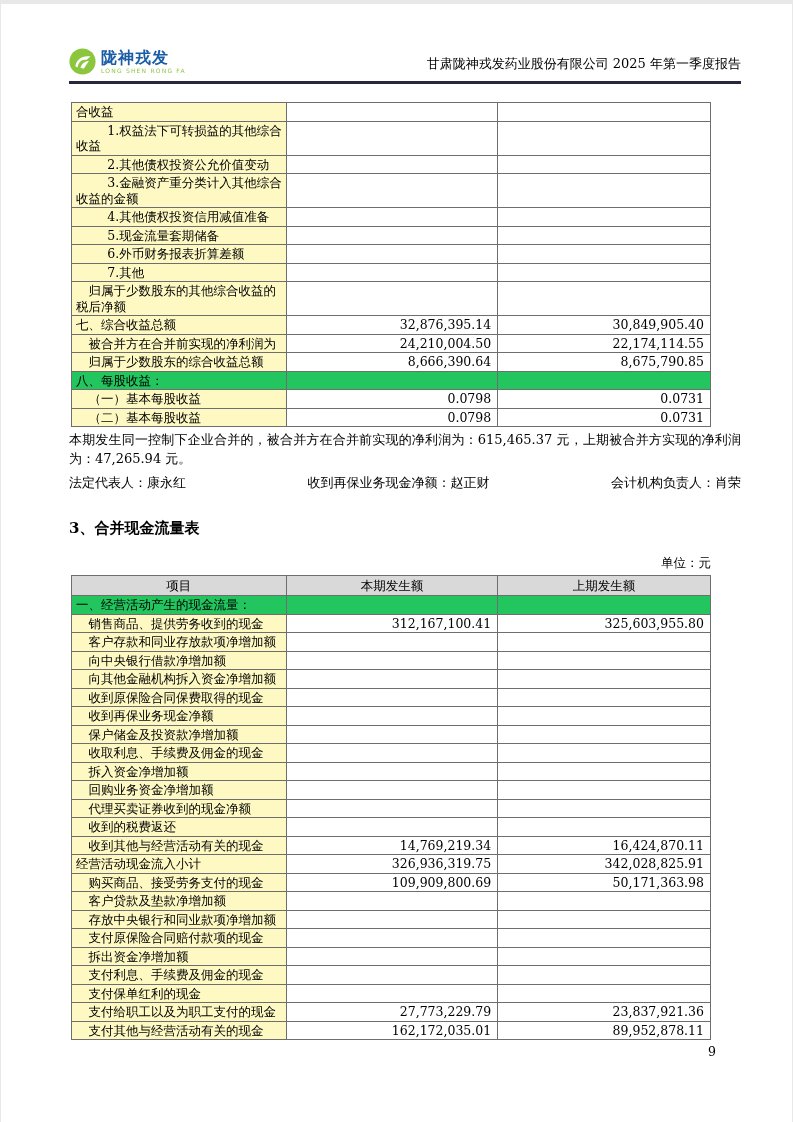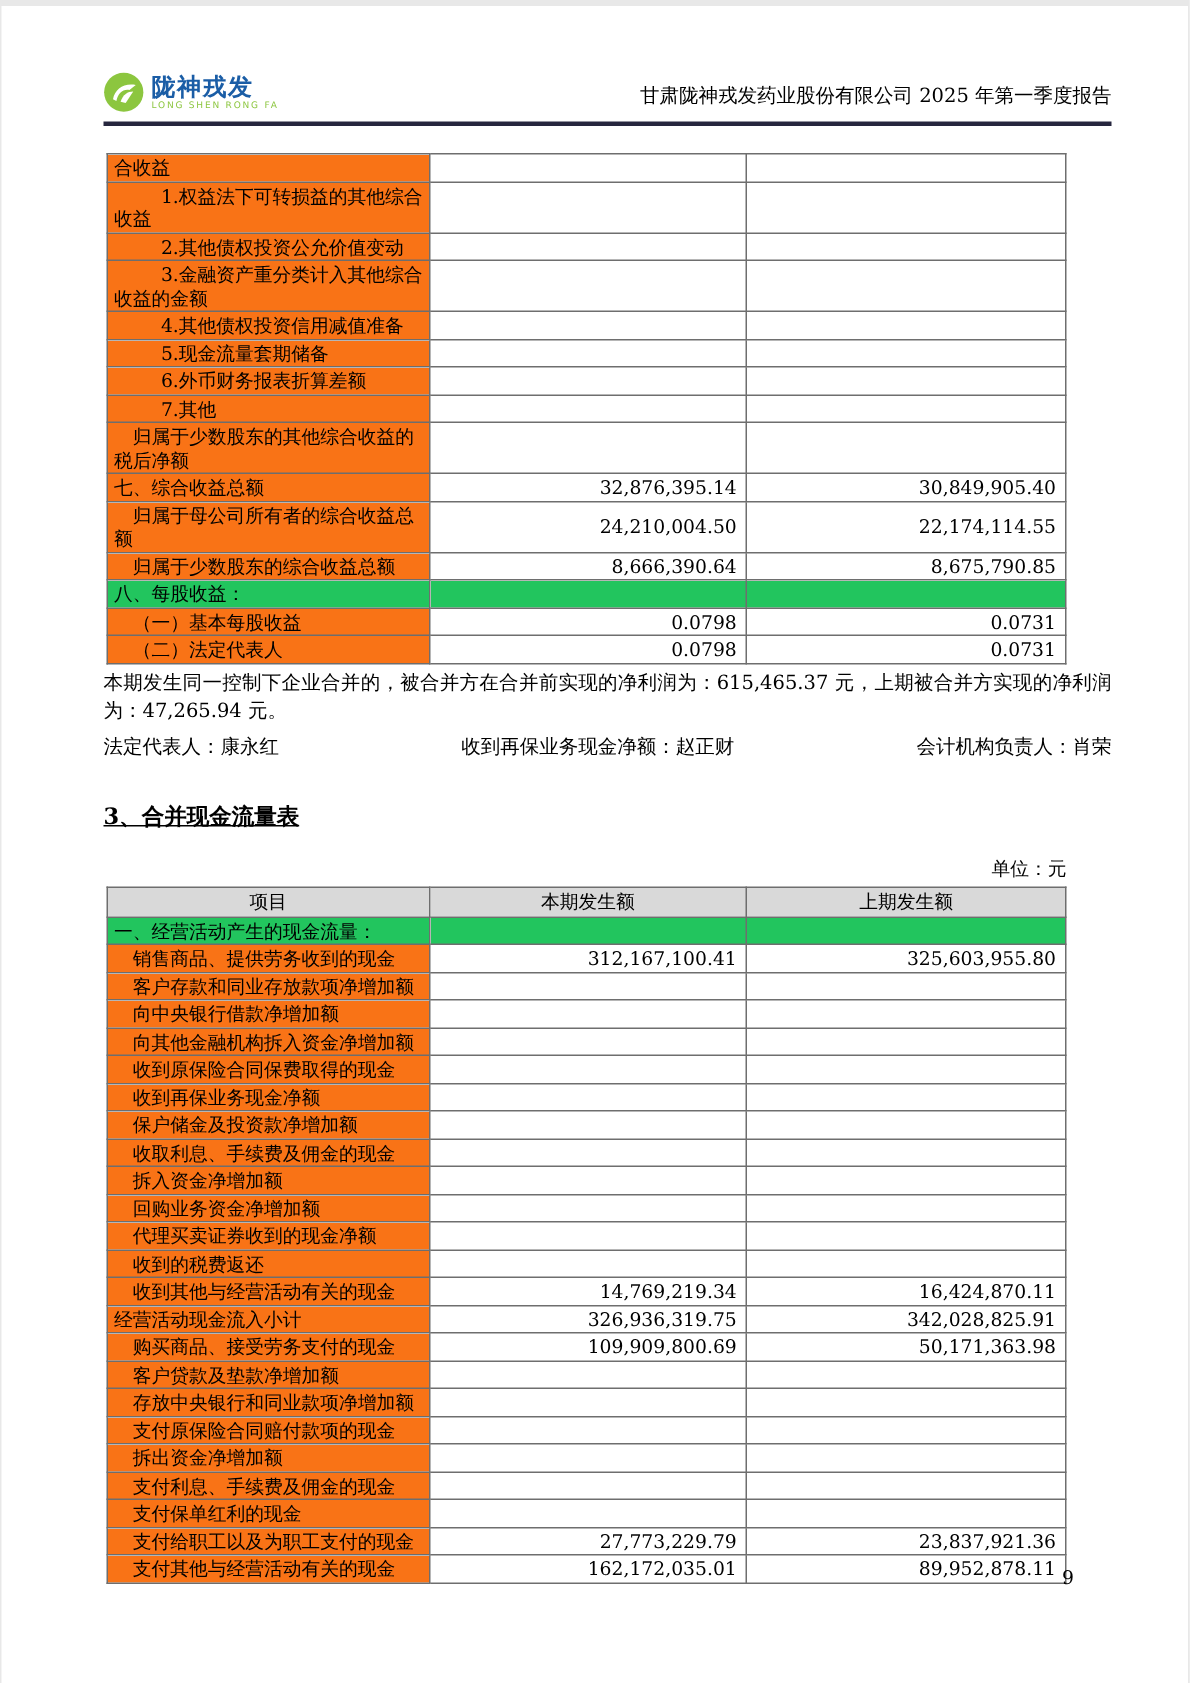--- a/index.html
+++ b/index.html
@@ -37,37 +37,37 @@
   table.fin td,table.fin th{
     border:1px solid #6e6e6e;
     padding:1px 4px;
     line-height:15.5px;
     vertical-align:middle;
     overflow:hidden;
   }
   table.fin th{
     background:#d9d9d9;font-weight:normal;text-align:center;height:17px;
   }
-  table.fin td.label{background:#f97316;text-align:left;}
+  table.fin td.label{background:#fef9c3;text-align:left;}
   table.fin td.val{background:#ffffff;text-align:right;padding-right:6px;}
   table.fin tr.section td{background:#22c55e;}
   .indent-0{text-indent:0;}
   .indent-1{text-indent:1em;}
   .indent-2{text-indent:2.5em;}
   col.c1{width:33.6%;} col.c2{width:33.1%;} col.c3{width:33.3%;}
   .tbl1{margin-top:18px;}
   .tbl2{margin-top:3px;}
   
   .note{margin-top:3px;font-size:13px;line-height:19px;text-align:justify;}
   .sign-row{
     margin-top:5px;font-size:13px;line-height:19px;
     display:flex;justify-content:space-between;
   }
   
-  .sec-heading{margin-top:27px;font-size:15px;font-weight:bold;text-decoration:underline;}
+  .sec-heading{margin-top:27px;font-size:15px;font-weight:bold;}
   .unit-line{margin-top:17px;width:642px;text-align:right;font-size:12.5px;}
   
   .page-num{
     position:absolute;right:76px;top:1040px;
     font-size:12.5px;
   }
 </style>
 </head>
 <body>
 
@@ -140,41 +140,41 @@
             <td class="label indent-1">归属于少数股东的其他综合收益的税后净额</td>
             <td class="val"></td>
             <td class="val"></td>
           </tr>
           <tr>
             <td class="label indent-0">七、综合收益总额</td>
             <td class="val">32,876,395.14</td>
             <td class="val">30,849,905.40</td>
           </tr>
           <tr>
-            <td class="label indent-1">归属于母公司所有者的综合收益总额</td>
+            <td class="label indent-1">被合并方在合并前实现的净利润为</td>
             <td class="val">24,210,004.50</td>
             <td class="val">22,174,114.55</td>
           </tr>
           <tr>
             <td class="label indent-1">归属于少数股东的综合收益总额</td>
             <td class="val">8,666,390.64</td>
             <td class="val">8,675,790.85</td>
           </tr>
           <tr class="section">
             <td class="label indent-0">八、每股收益：</td>
             <td class="val"></td>
             <td class="val"></td>
           </tr>
           <tr>
             <td class="label indent-1">（一）基本每股收益</td>
             <td class="val">0.0798</td>
             <td class="val">0.0731</td>
           </tr>
           <tr>
-            <td class="label indent-1">（二）法定代表人</td>
+            <td class="label indent-1">（二）基本每股收益</td>
             <td class="val">0.0798</td>
             <td class="val">0.0731</td>
           </tr>
         </tbody>
       </table>
 
     <div class="note">本期发生同一控制下企业合并的，被合并方在合并前实现的净利润为：615,465.37 元，上期被合并方实现的净利润为：47,265.94 元。</div>
 
     <div class="sign-row">
       <span>法定代表人：康永红</span>

